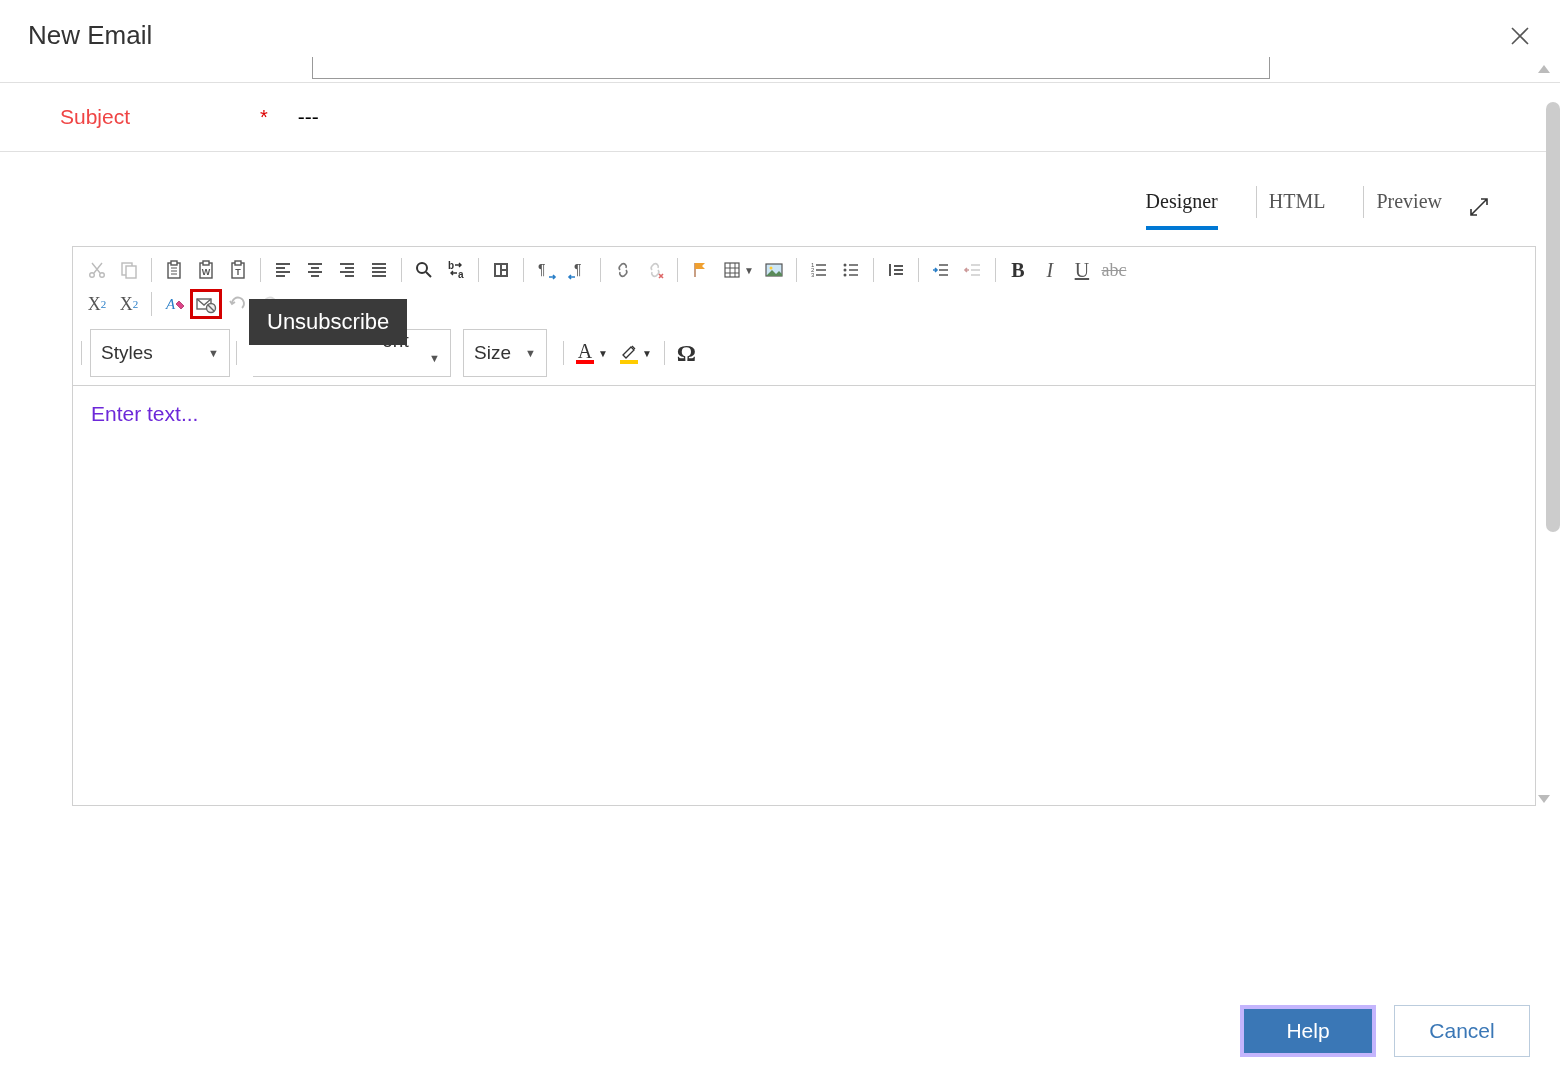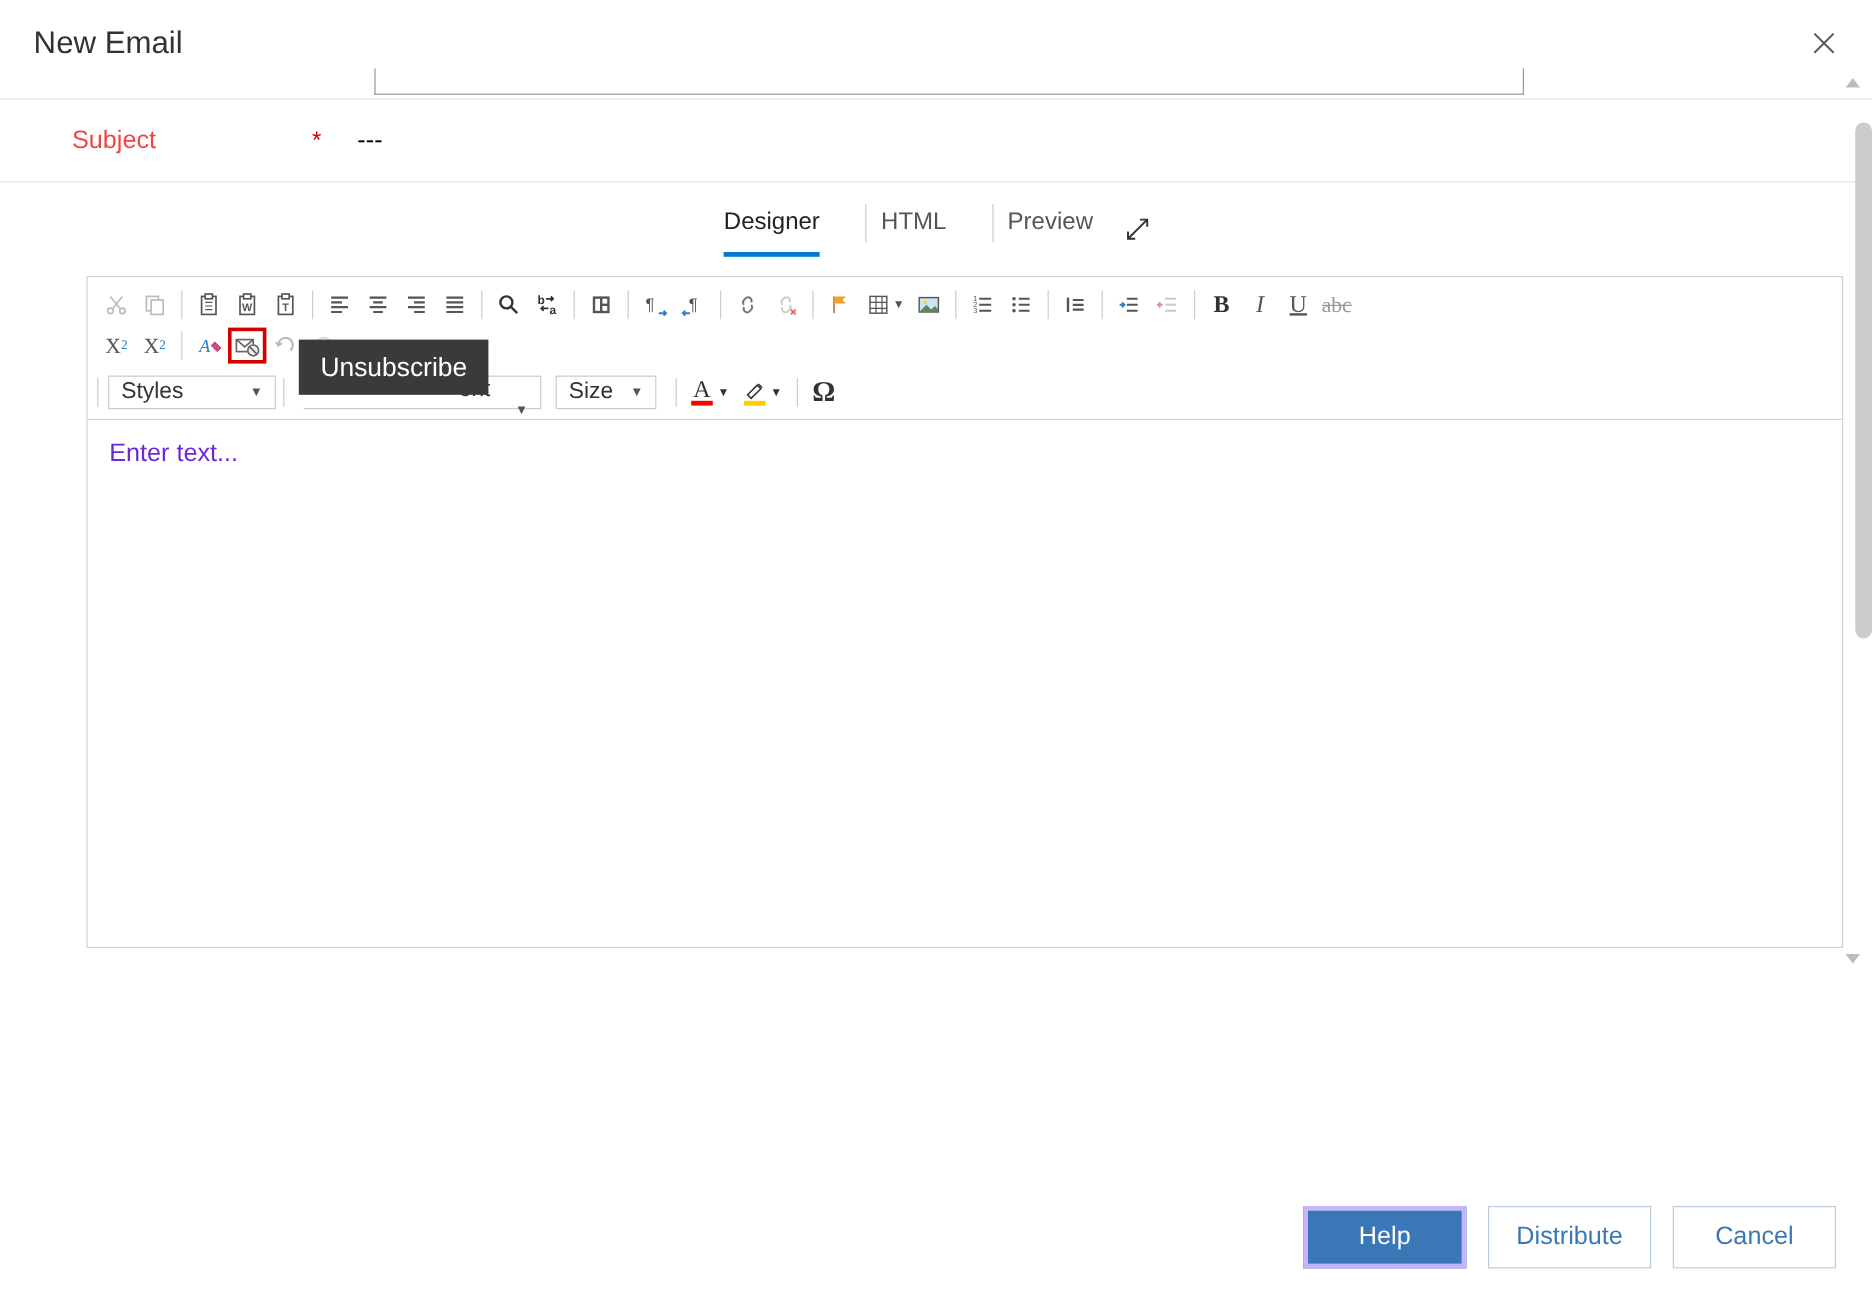--- a/index.html
+++ b/index.html
@@ -8,39 +8,39 @@
   .header { display: flex; align-items: center; justify-content: space-between; padding: 20px 30px 20px 28px; }
   .header-title { font-size: 26px; color: #333; }
   .close-btn { font-size: 26px; color: #555; cursor: pointer; line-height: 1; }
   .field-row-top { border-bottom: 1px solid #e0e0e0; padding: 0 30px 0 60px; height: 12px; position: relative; }
   .empty-box { position: absolute; top: -14px; left: 312px; width: 958px; height: 22px; border: 1px solid #999; border-top: none; background: #fff; }
   .scroll-arrow-up { position: absolute; right: 10px; top: -6px; width: 0; height: 0; border-left: 6px solid transparent; border-right: 6px solid transparent; border-bottom: 8px solid #bbb; }
   .subject-row { display: flex; align-items: center; padding: 22px 30px 22px 60px; border-bottom: 1px solid #e0e0e0; }
   .subject-label { font-size: 21px; color: #ef4444; width: 200px; }
   .req { color: #d00; font-size: 20px; margin-right: 30px; }
   .subject-value { font-size: 21px; color: #000; }
-  .tabs-row { display: flex; align-items: center; justify-content: center; padding: 0 60px 0 72px; margin-top: 18px; }
+  .tabs-row { display: flex; align-items: center; justify-content: flex-end; padding: 0 60px 0 72px; margin-top: 34px; font-family: Liberation Serif, serif; }
   .tabs { display: flex; }
   .tab { font-size: 20px; padding: 4px 0 12px; margin-right: 26px; color: #555; cursor: pointer; position: relative; }
   .tab.active { color: #222; }
   .tab.active::after { content: ""; position: absolute; left: 0; right: 0; bottom: -2px; height: 4px; background: #0078d4; }
   .tab-sep { width: 1px; height: 32px; background: #ccc; margin: 0 12px 10px; }
   .expand-icon { font-size: 24px; color: #333; cursor: pointer; padding-right: 10px; }
   .editor-wrap { margin: 18px 24px 0 72px; border: 1px solid #d0d0d0; position: relative; height: 560px; }
   .toolbar { border-bottom: 1px solid #d0d0d0; padding: 6px 8px 0; }
   .tb-row { display: flex; align-items: center; flex-wrap: wrap; padding: 2px 0; min-height: 34px; }
   .tb-btn { width: 32px; height: 30px; display: inline-flex; align-items: center; justify-content: center; color: #555; cursor: pointer; font-size: 18px; position: relative; }
   .tb-btn.disabled { color: #bbb; cursor: default; }
   .tb-sep { width: 1px; height: 24px; background: #ccc; margin: 0 6px; display: inline-block; }
   .tb-dd { display: inline-flex; align-items: center; }
   .tb-dd .caret { font-size: 10px; color: #555; margin-left: -4px; margin-right: 4px; }
   .highlighted { border: 3px solid #d40000; }
   .tooltip { position: absolute; background: #3a3a3a; color: #fff; font-size: 22px; padding: 10px 18px; top: 52px; left: 176px; z-index: 10; }
   .second-row-controls { display: flex; align-items: center; padding: 8px 0; }
-  .combo { border: 1px solid #ccc; height: 28px; font-size: 19px; display: flex; align-items: center; padding: 0 10px; color: #333; cursor: pointer; background: #fff; }
+  .combo { border: 1px solid #ccc; height: 48px; font-size: 19px; display: flex; align-items: center; padding: 0 10px; color: #333; cursor: pointer; background: #fff; }
   .combo .caret { margin-left: auto; font-size: 11px; color: #555; }
   .combo-styles { width: 140px; margin-left: 2px; }
   .combo-font { width: 198px; margin-left: 10px; }
   .combo-size { width: 84px; margin-left: 12px; }
   .combo-font-partial { border-left: none; padding-left: 98px; flex-direction: column; }
   .color-btn { display: inline-flex; align-items: center; margin: 0 6px; cursor: pointer; }
   .font-color-swatch { display: inline-block; vertical-align: bottom; }
   .font-color-swatch .glyph { font-family: Georgia, serif; font-size: 20px; color: #333; display: block; text-align: center; line-height: 18px; }
   .font-color-swatch .bar { display: block; height: 4px; background: #ff0000; width: 18px; }
   .bg-color-swatch .bar { background: #ffcc00; }
@@ -358,17 +358,16 @@
 
     </div>
 
     <div class="editor-body">
       <span>Enter text...</span>
     </div>
   </div>
 
   <div class="footer">
     <div class="btn btn-primary">Help</div>
-    <div class="btn btn-secondary">Distribute</div>
     <div class="btn btn-secondary">Cancel</div>
   </div>
 
 </div>
 
 </body></html>

